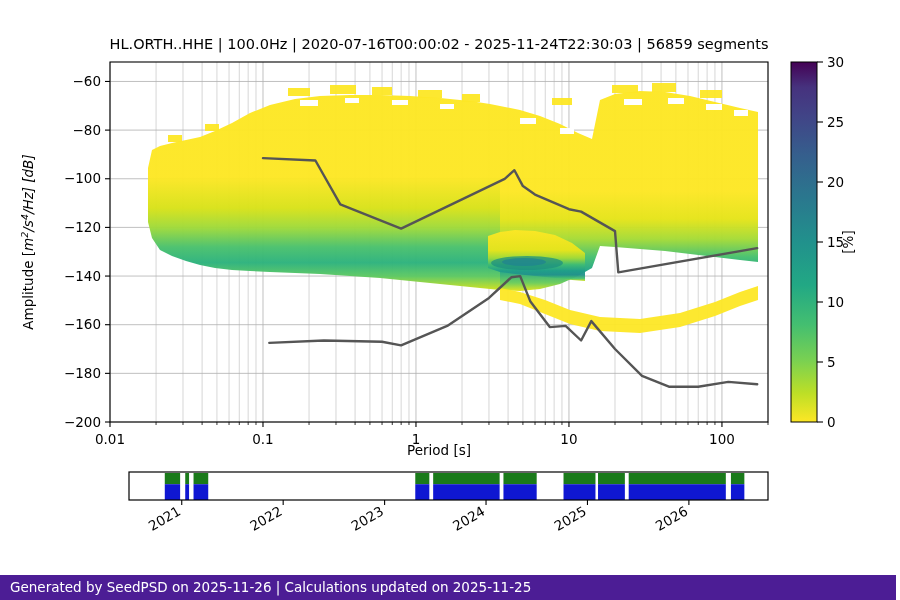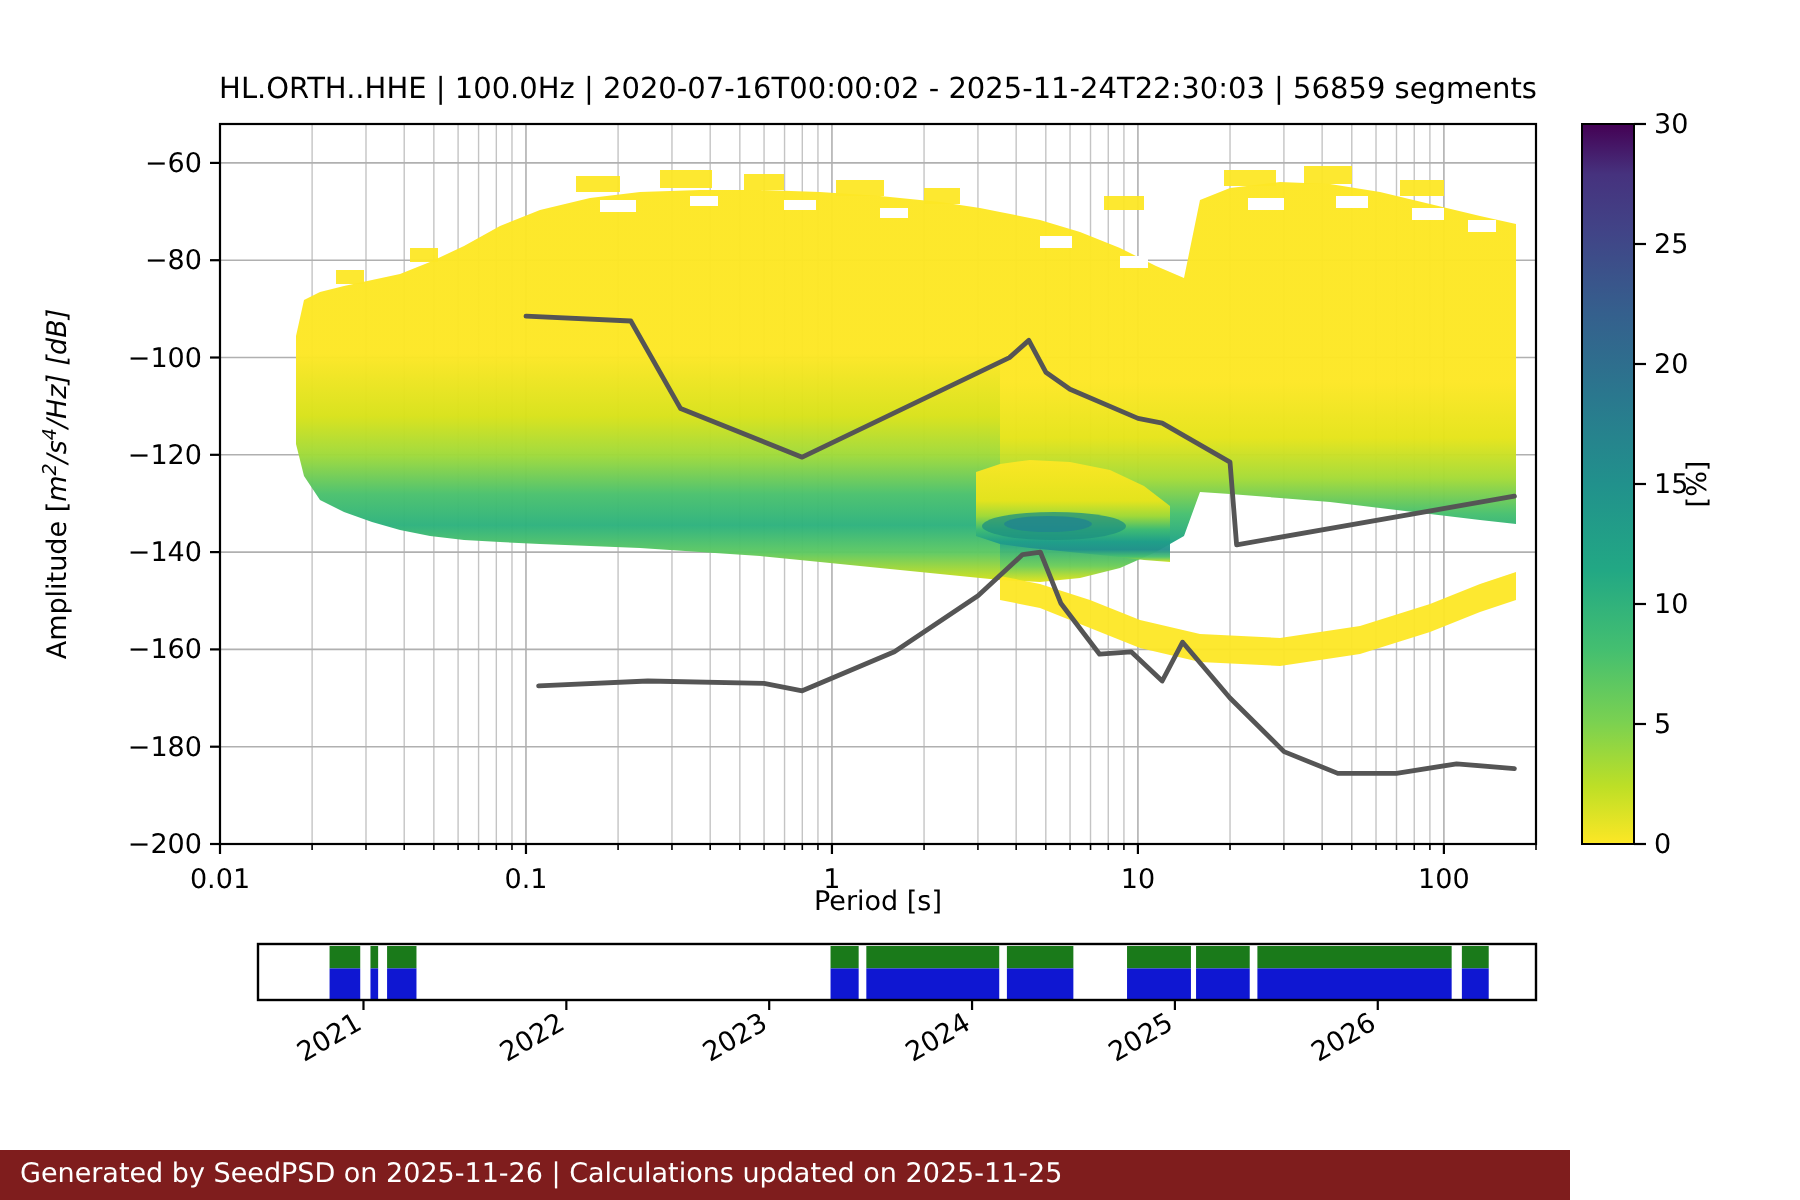--- a/index.html
+++ b/index.html
@@ -14,22 +14,22 @@
   .gridline-minor{stroke:#c4c4c4;stroke-width:0.7;}
   .tick{stroke:#000000;stroke-width:1.1;}
   .tick-minor{stroke:#000000;stroke-width:0.8;}
   .ticklabel{font-size:13.5px;fill:#000000;font-family:"DejaVu Sans","Liberation Sans",sans-serif;}
   .axislabel{font-size:13.5px;fill:#000000;font-family:"DejaVu Sans","Liberation Sans",sans-serif;}
   .title-text{font-size:14.5px;fill:#000000;font-family:"DejaVu Sans","Liberation Sans",sans-serif;}
   .noise-curve{fill:none;stroke:#555555;stroke-width:2.4;stroke-linejoin:round;stroke-linecap:round;}
   .cb-frame{fill:none;stroke:#000000;stroke-width:1.0;}
   .tl-frame{fill:none;stroke:#000000;stroke-width:1.2;}
   #footer{
-    position:absolute;left:0;top:575px;width:785px;height:25px;
-    background:#7f1d1d;color:#ffffff;
+    position:absolute;left:0;top:575px;width:896px;height:25px;
+    background:#4c1d95;color:#ffffff;
     font-size:13.5px;line-height:25px;padding-left:10px;
     box-sizing:border-box;
     font-family:"DejaVu Sans","Liberation Sans",sans-serif;
     white-space:nowrap;
   }
 </style>
 </head>
 <body>
 
 <svg id="fig" viewBox="0 0 900 600" xmlns="http://www.w3.org/2000/svg">

